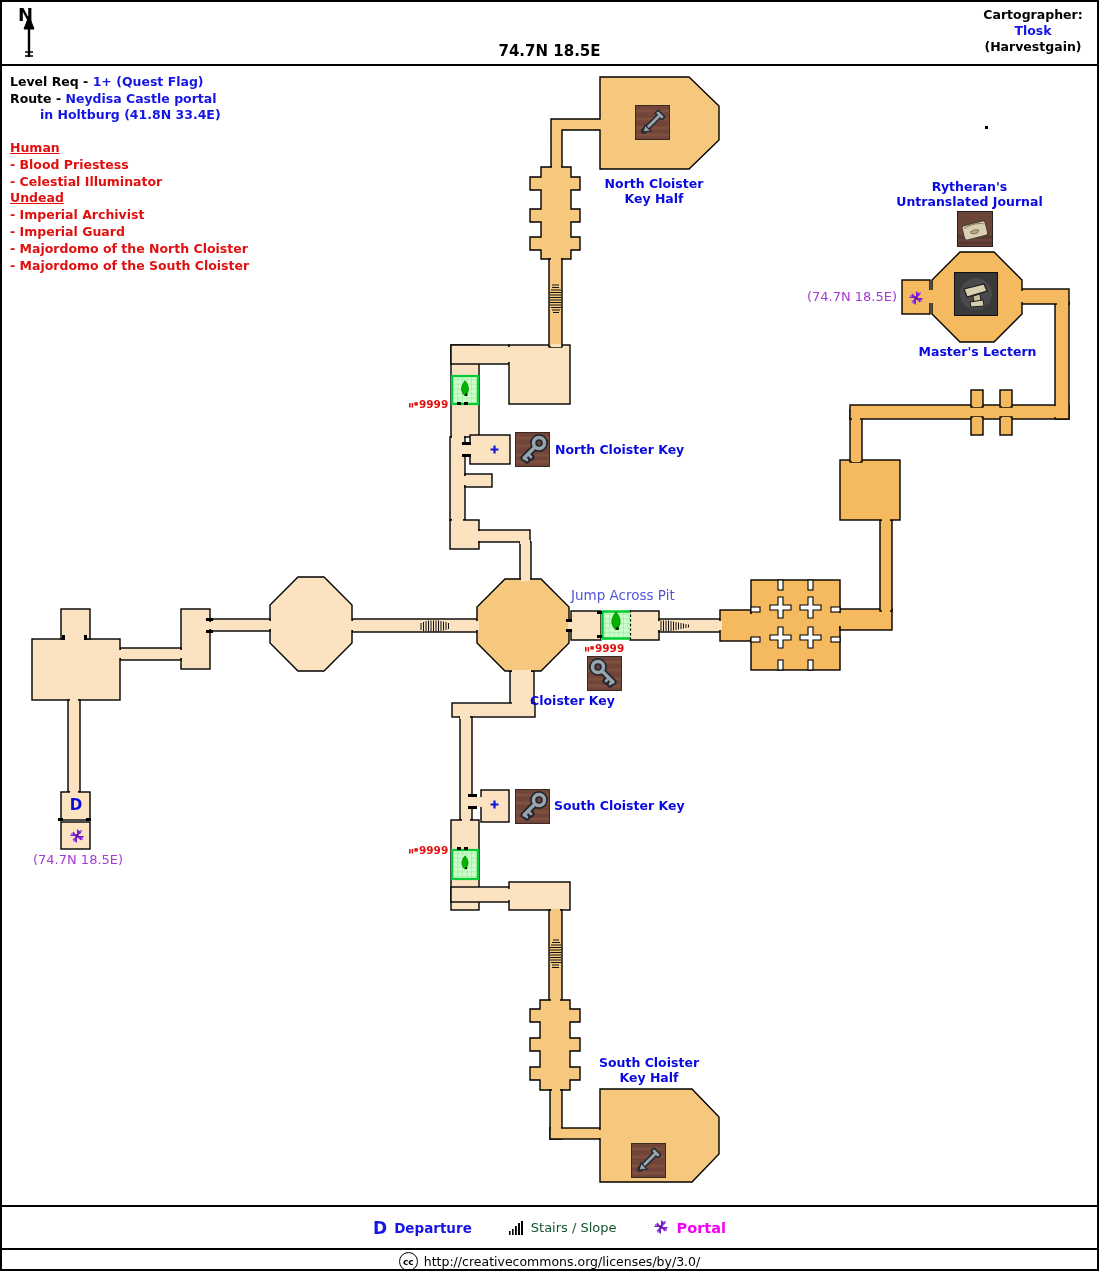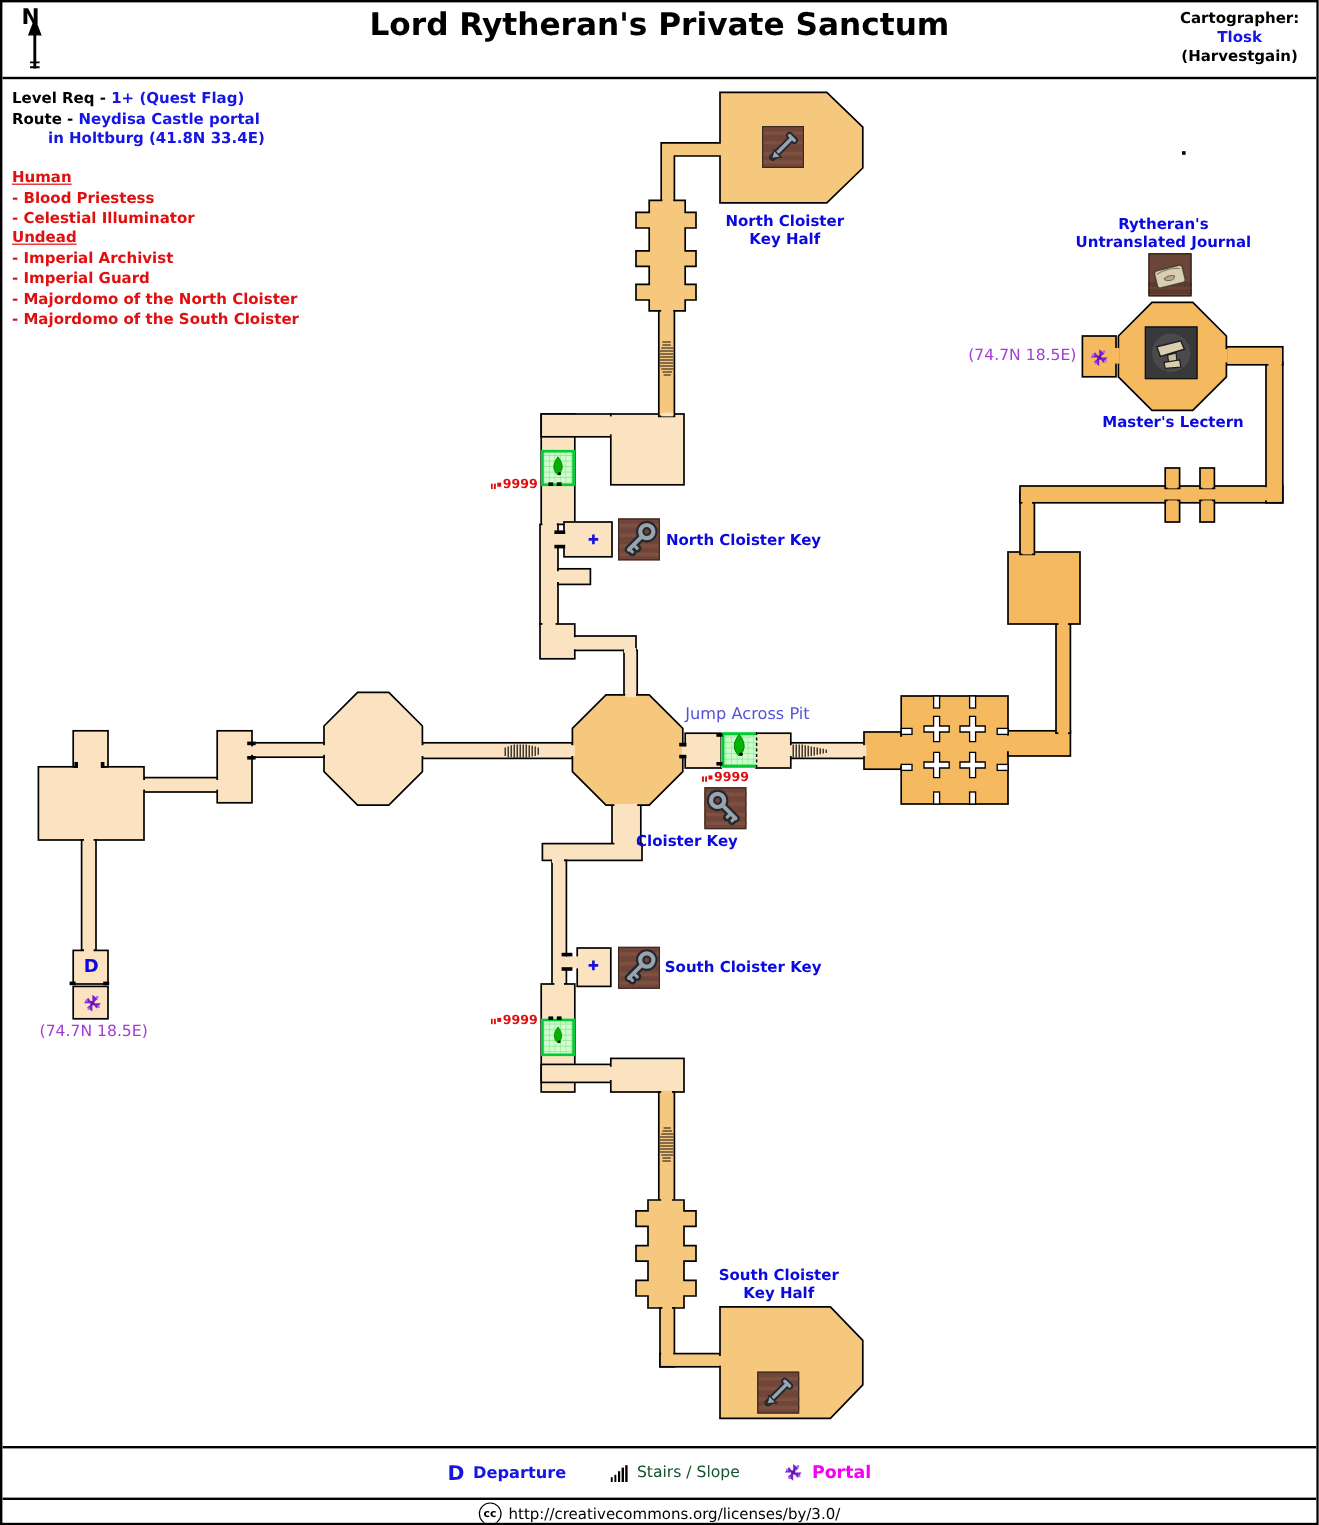--- a/index.html
+++ b/index.html
@@ -355,21 +355,21 @@
     <g transform="translate(488,443)">
         <use href="#plusMark"></use>
       </g>
     <g transform="translate(488,798)">
         <use href="#plusMark"></use>
       </g>
   </svg>
 
   <div id="header">
     <div class="compass-n">N</div>
-    <div class="title">Lord Rytheran's Private Sanctum</div>
+    <div class="subtitle">74.7N 18.5E</div>
     <div class="carto">
       <div>Cartographer:</div>
       <div class="blue">Tlosk</div>
       <div>(Harvestgain)</div>
     </div>
   </div>
 
   <div class="info">
     <div><span class="k">Level Req - </span><span class="v">1+ (Quest Flag)</span></div>
     <div><span class="k">Route - </span><span class="v">Neydisa Castle portal</span></div>

